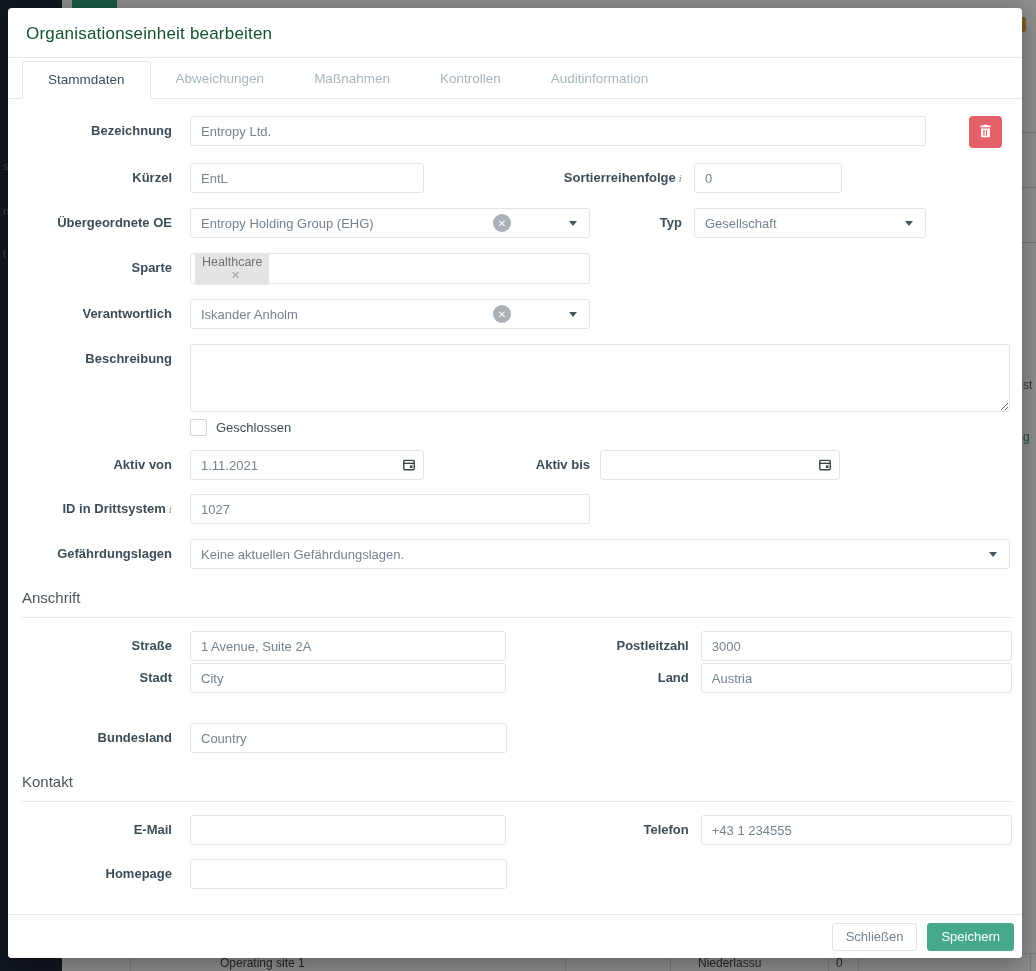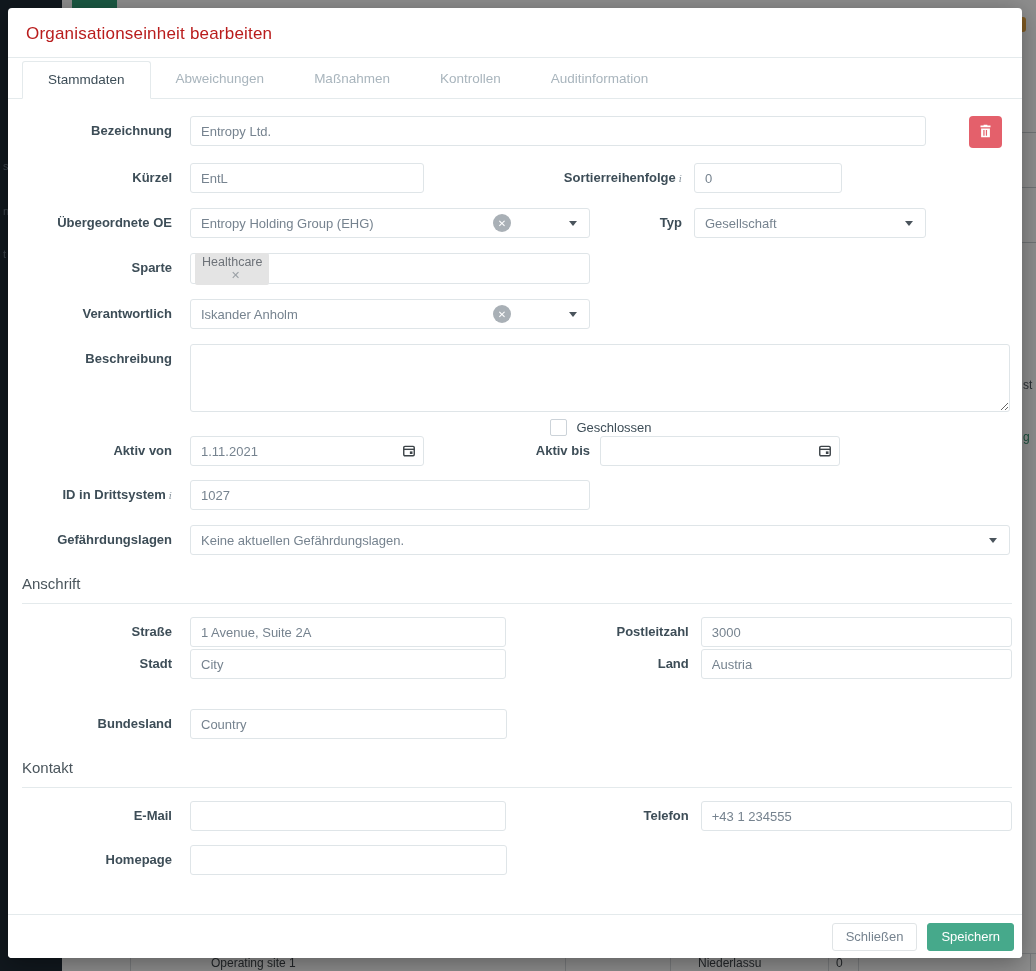--- a/index.html
+++ b/index.html
@@ -31,21 +31,21 @@
 
   
   .overlay { position:absolute; inset:0; background:rgba(5,5,5,0.45); }
 
   
   .modal {
     position:absolute; left:8px; top:8px; width:1014px; height:950px;
     background:#fff; border-radius:4px; box-shadow:0 5px 24px rgba(0,0,0,0.35);
   }
   .modal-header { padding:16px 18px 13px 18px; border-bottom:1px solid #e4eaec; }
-  .modal-title { font-size:17px; color:#b91c1c; font-weight:400; letter-spacing:.2px; }
+  .modal-title { font-size:17px; color:#14532d; font-weight:400; letter-spacing:.2px; }
 
   .tabs { display:flex; margin-top:3px; padding-left:14px; border-bottom:1px solid #e4eaec; }
   .tab { padding:10px 25px 11px 25px; font-size:13.5px; color:#a9b5bd; cursor:pointer; margin-bottom:-1px; }
   .tab.active {
     color:#3d4d57; background:#fff; border:1px solid #e4eaec; border-bottom:1px solid #fff;
     border-radius:3px 3px 0 0;
   }
 
   .modal-body { padding:17px 10px 0 10px; }
   .form-row { display:flex; align-items:flex-start; margin-bottom:15px; }
@@ -70,21 +70,21 @@
   .caret { width:0; height:0; border-left:4px solid transparent; border-right:4px solid transparent;
            border-top:5px solid #4a545c; }
 
   .tag-field { height:31px; padding:3px 4px; display:flex; align-items:center; }
   .chip { background:#e4e4e4; border-radius:2px; padding:2px 7px 3px 7px; font-size:12.5px; color:#6d7278;
           display:flex; align-items:center;flex-direction:column; }
   .chip .x { color:#9aa0a5; font-weight:bold; font-size:11px; margin-left:7px; cursor:pointer; }
 
   textarea.ctl { height:68px; resize:both; padding-top:6px; }
 
-  .checkbox-row { margin-left:172px; display:flex; align-items:center; margin-bottom:0;justify-content:center; }
+  .checkbox-row { margin-left:172px; display:flex; align-items:center; margin-bottom:14px; }
   .checkbox { width:17px; height:17px; border:1px solid #ccd3d9; border-radius:2px; background:#fff; cursor:pointer; }
   .checkbox-label { margin-left:9px; font-size:13px; color:#3d4d57; }
 
   .date-field { position:relative; }
   .date-field input { padding-right:30px; width:100%; }
   .cal-icon { position:absolute; right:8px; top:7px; pointer-events:auto; cursor:pointer; }
 
   .delete-btn { width:33px; height:32px; background:#e4606b; border:none; border-radius:4px;
                 margin-left:auto; margin-right:10px; display:flex; align-items:center; justify-content:center;
                 cursor:pointer; }
@@ -125,21 +125,21 @@
   <div class="bg-rightline" style="top:242px"></div>
   <span class="bg-rfrag" style="top:378px">st</span>
   <span class="bg-rfrag link" style="top:430px">g</span>
   <div class="bg-bottomrow">
     <div class="vline" style="left:68px"></div>
     <div class="vline" style="left:503px"></div>
     <div class="vline" style="left:608px"></div>
     <div class="vline" style="left:766px"></div>
     <div class="vline" style="left:796px"></div>
     <div class="vline" style="left:968px"></div>
-    <span class="cell-text" style="left:149px">Operating site 1</span>
+    <span class="cell-text" style="left:158px">Operating site 1</span>
     <span class="cell-text" style="left:636px">Niederlassu</span>
     <span class="cell-text" style="left:774px">0</span>
   </div>
 </div>
 
 <div class="overlay"></div>
 
 <div class="modal">
 
   <div class="modal-header">

